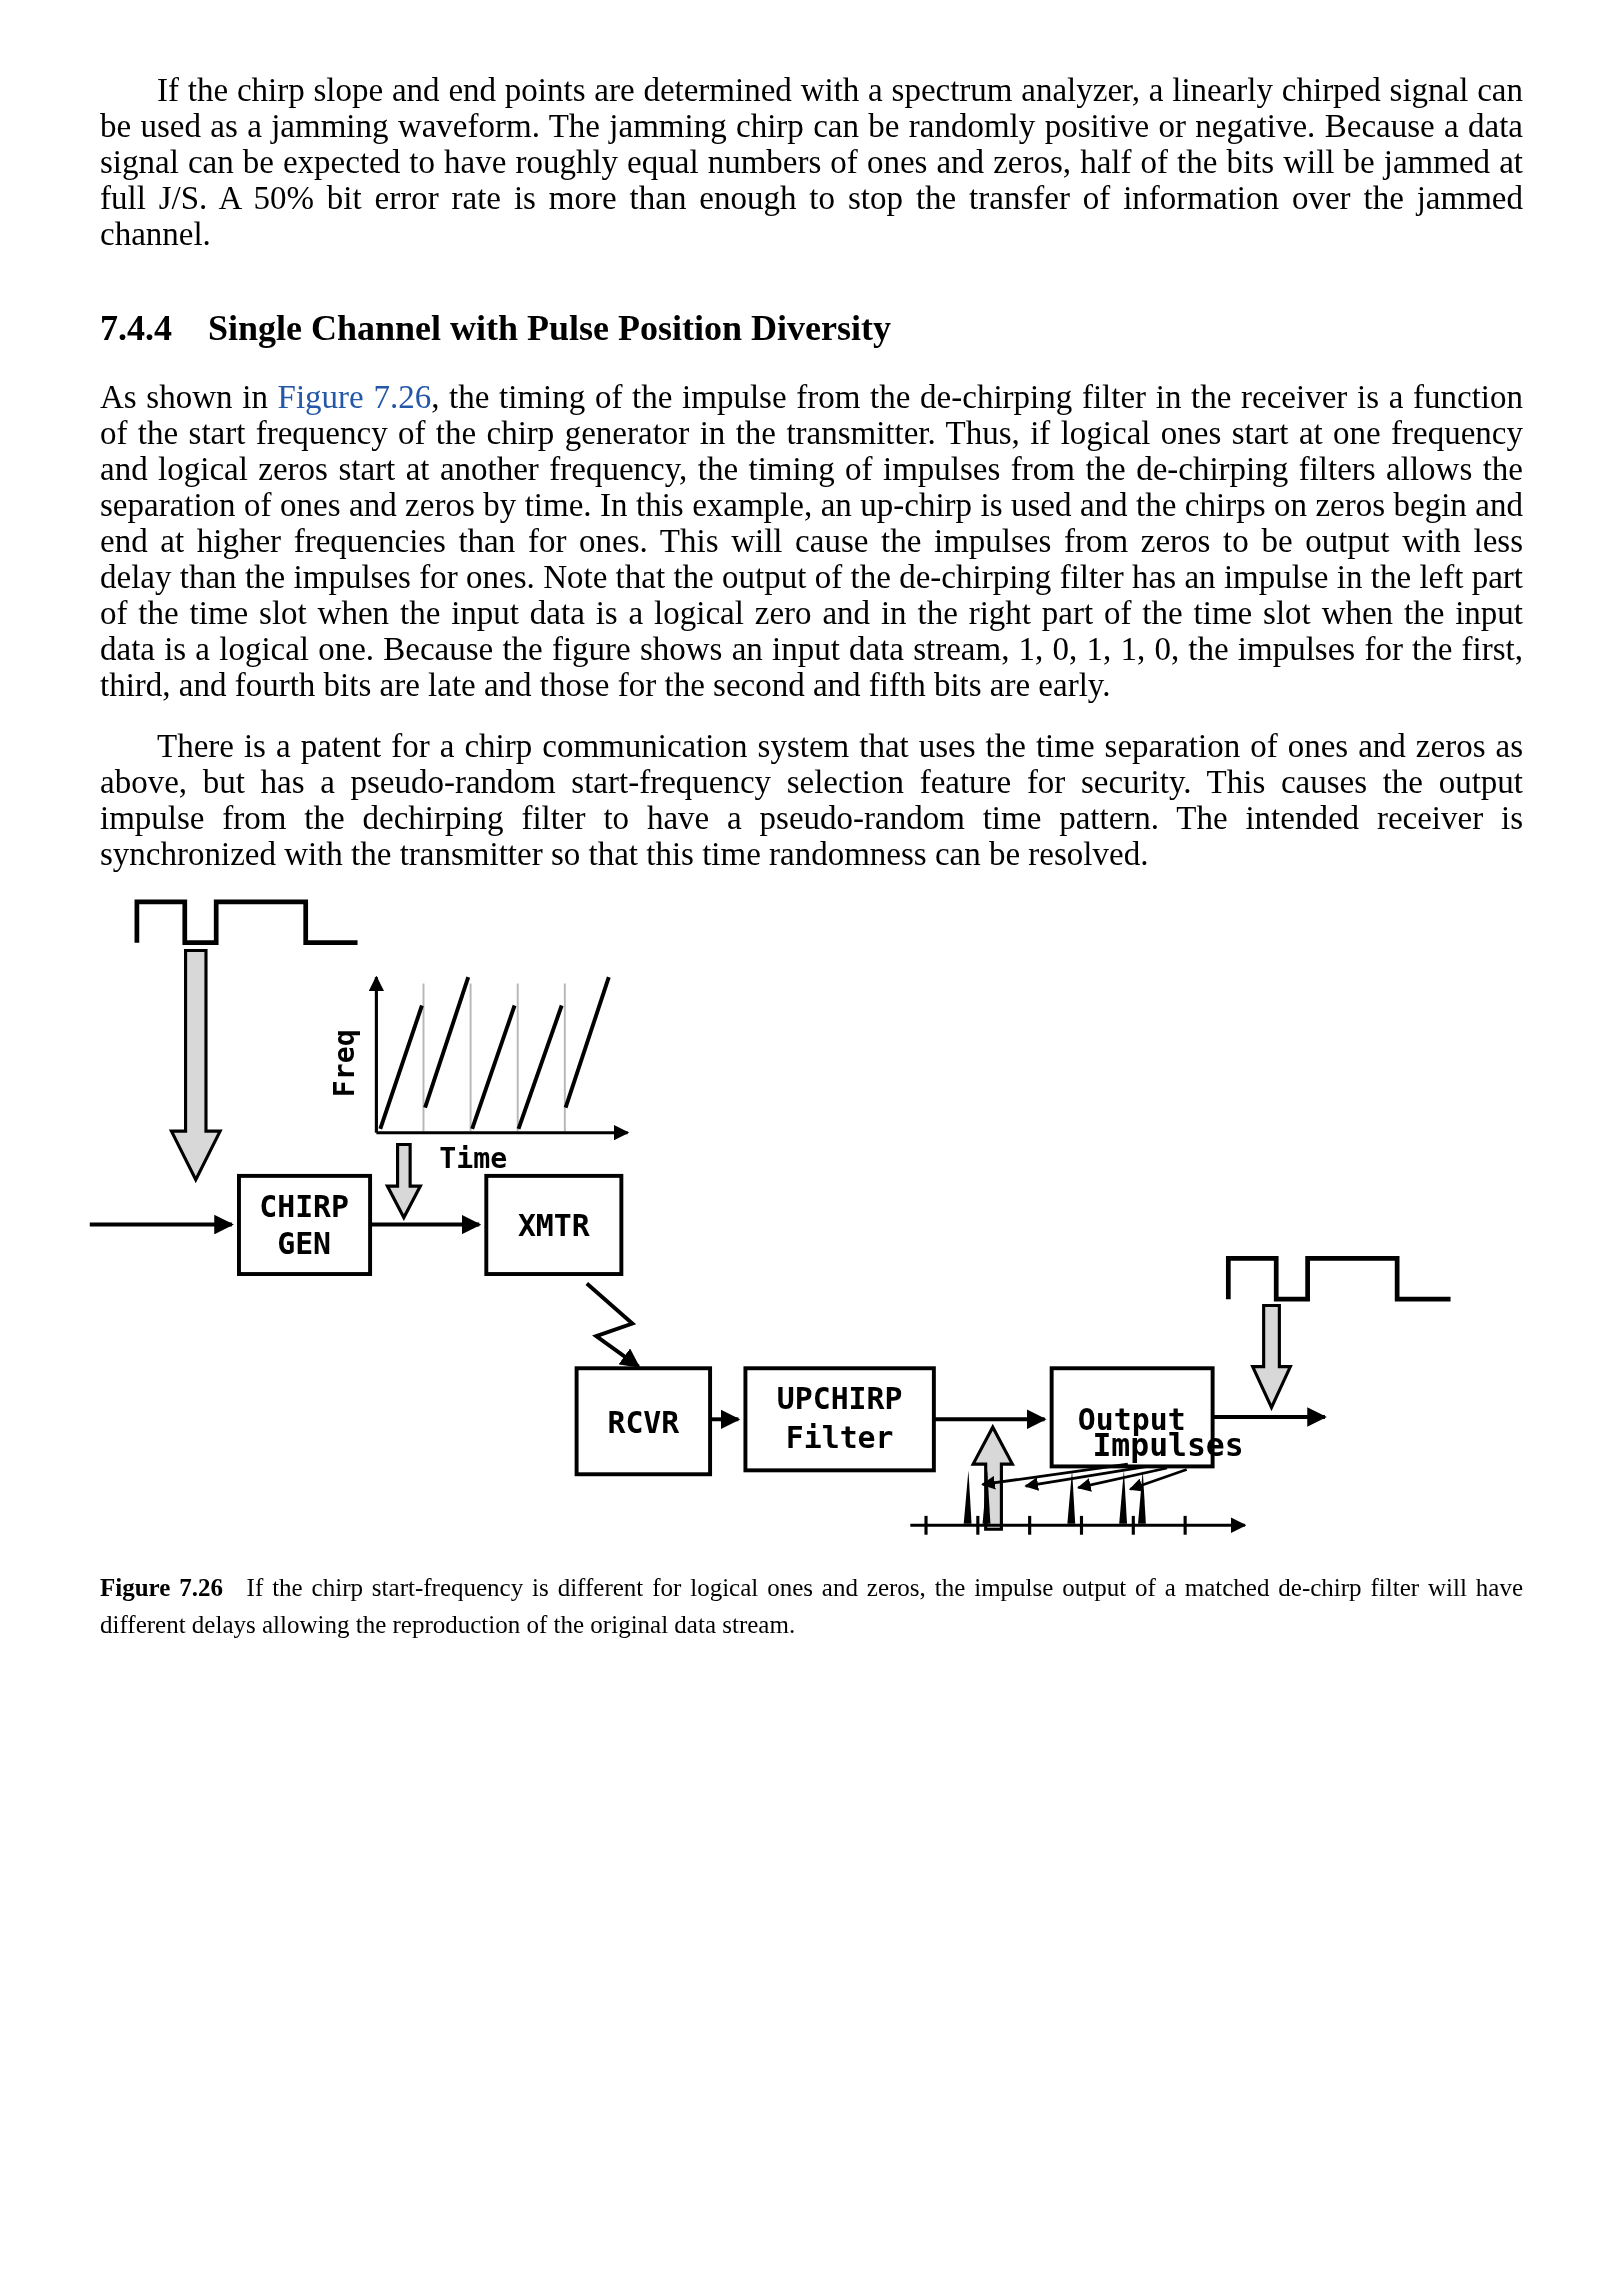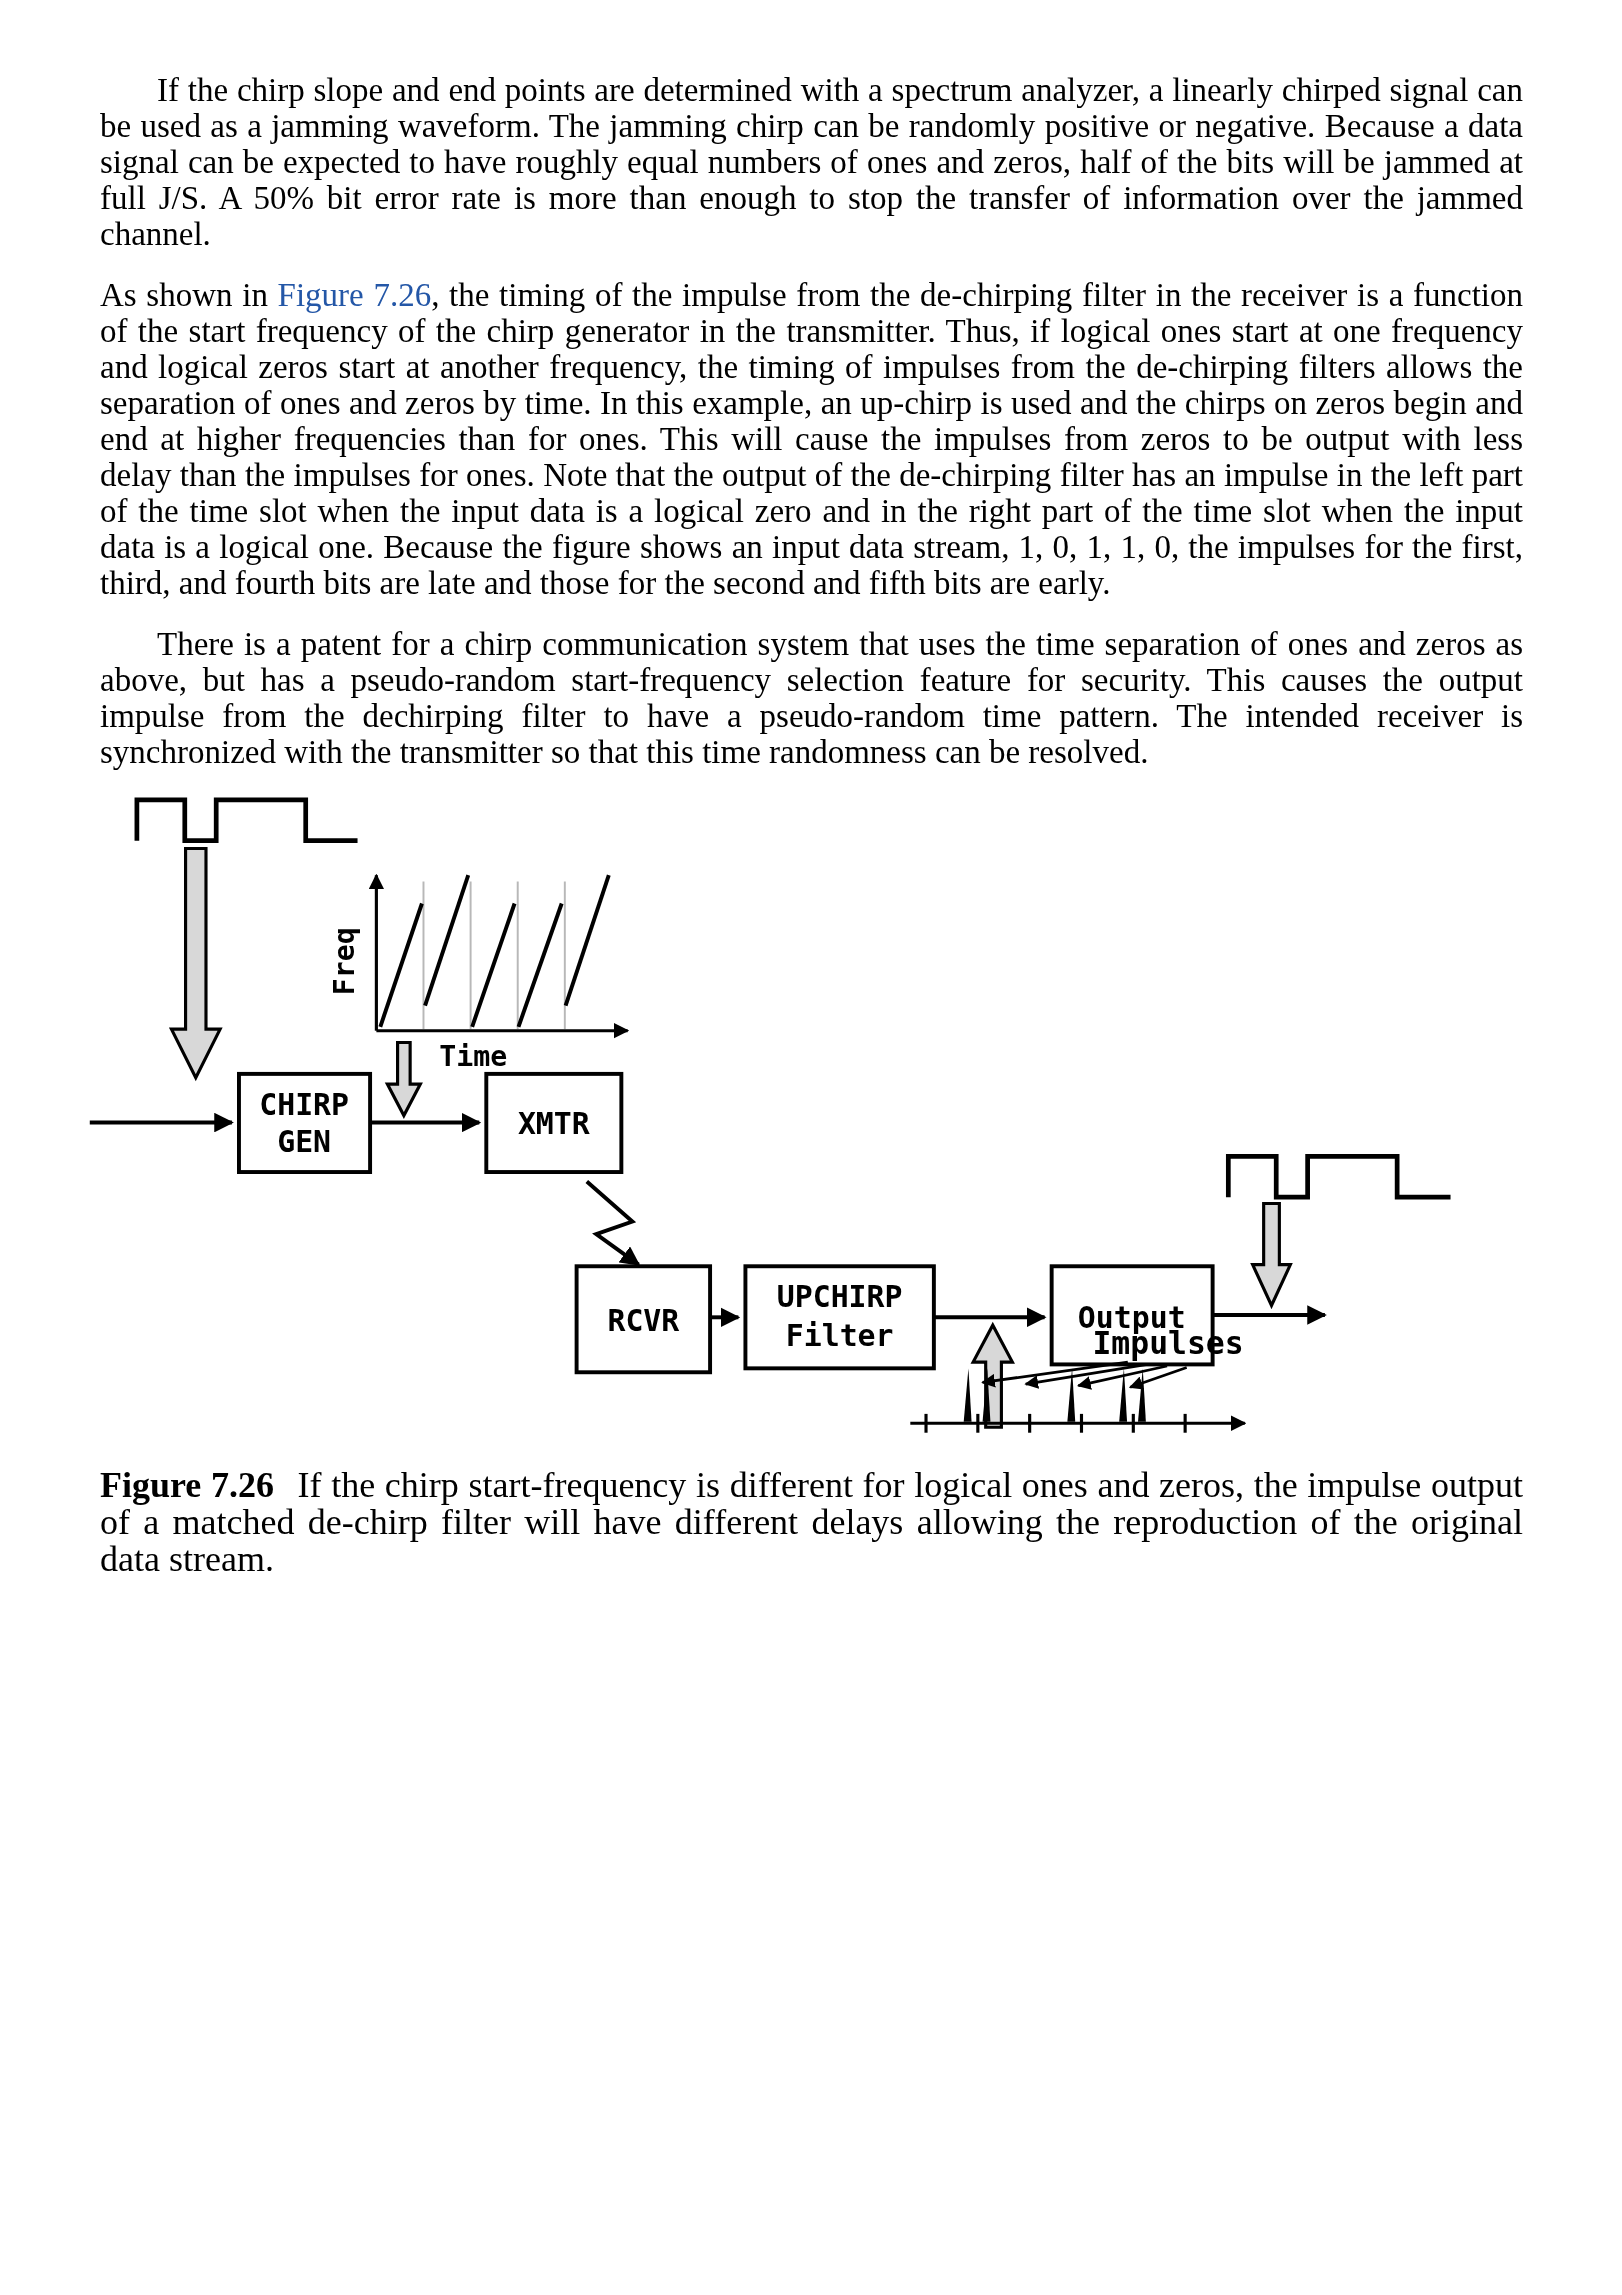--- a/index.html
+++ b/index.html
@@ -24,21 +24,21 @@
     font-size: 36px; font-weight: bold;
     margin: 55px 0 30px 0;
   }
   .sec-num { margin-right: 36px; }
 
   .figlink { color: #2457a7; text-decoration: none; cursor: pointer; }
 
   figure.diagram { margin: 11px 0 0 -22px; padding: 0; }
 
   .caption {
-    font-size: 36px; line-height: 37px;
+    font-size: 25px; line-height: 37px;
     text-align: justify;
     margin: 15.7px 0 31px 0;
   }
   .cap-label { font-weight: bold; margin-right: 23.6px; }
 
   svg text {
     font-family: "DejaVu Sans Mono", monospace;
     font-weight: bold;
     fill: #000;
   }
@@ -51,20 +51,21 @@
   svg .hollow { stroke: #000; stroke-width: 4; }
   svg .fan { stroke: #000; stroke-width: 3.5; fill: none; }
 </style>
 </head>
 <body>
 
 <div class="page">
 
   <p class="body indent">If the chirp slope and end points are determined with a spectrum analyzer, a linearly chirped signal can be used as a jamming waveform. The jamming chirp can be randomly positive or negative. Because a data signal can be expected to have roughly equal numbers of ones and zeros, half of the bits will be jammed at full J/S. A 50% bit error rate is more than enough to stop the transfer of information over the jammed channel.</p>
 
+  <h2 class="section-heading"><span class="sec-num">7.4.4</span><span>Single Channel with Pulse Position Diversity</span></h2>
 
   <p class="body"><span>As shown in </span><a class="figlink">Figure 7.26</a><span>, the timing of the impulse from the de-chirping filter in the receiver is a function of the start frequency of the chirp generator in the transmitter. Thus, if logical ones start at one frequency and logical zeros start at another frequency, the timing of impulses from the de-chirping filters allows the separation of ones and zeros by time. In this example, an up-chirp is used and the chirps on zeros begin and end at higher frequencies than for ones. This will cause the impulses from zeros to be output with less delay than the impulses for ones. Note that the output of the de-chirping filter has an impulse in the left part of the time slot when the input data is a logical zero and in the right part of the time slot when the input data is a logical one. Because the figure shows an input data stream, 1, 0, 1, 1, 0, the impulses for the first, third, and fourth bits are late and those for the second and fifth bits are early.</span></p>
 
   <p class="body indent">There is a patent for a chirp communication system that uses the time separation of ones and zeros as above, but has a pseudo-random start-frequency selection feature for security. This causes the output impulse from the dechirping filter to have a pseudo-random time pattern. The intended receiver is synchronized with the transmitter so that this time randomness can be resolved.</p>
 
   <figure class="diagram">
     <svg width="1422" height="652" viewBox="0 0 1811 830">
       <defs>
         <marker id="ah" viewBox="0 0 10 10" refX="9" refY="5" markerWidth="5" markerHeight="5" orient="auto">
           <path d="M0 0 L10 5 L0 10 Z" fill="#000"></path>

